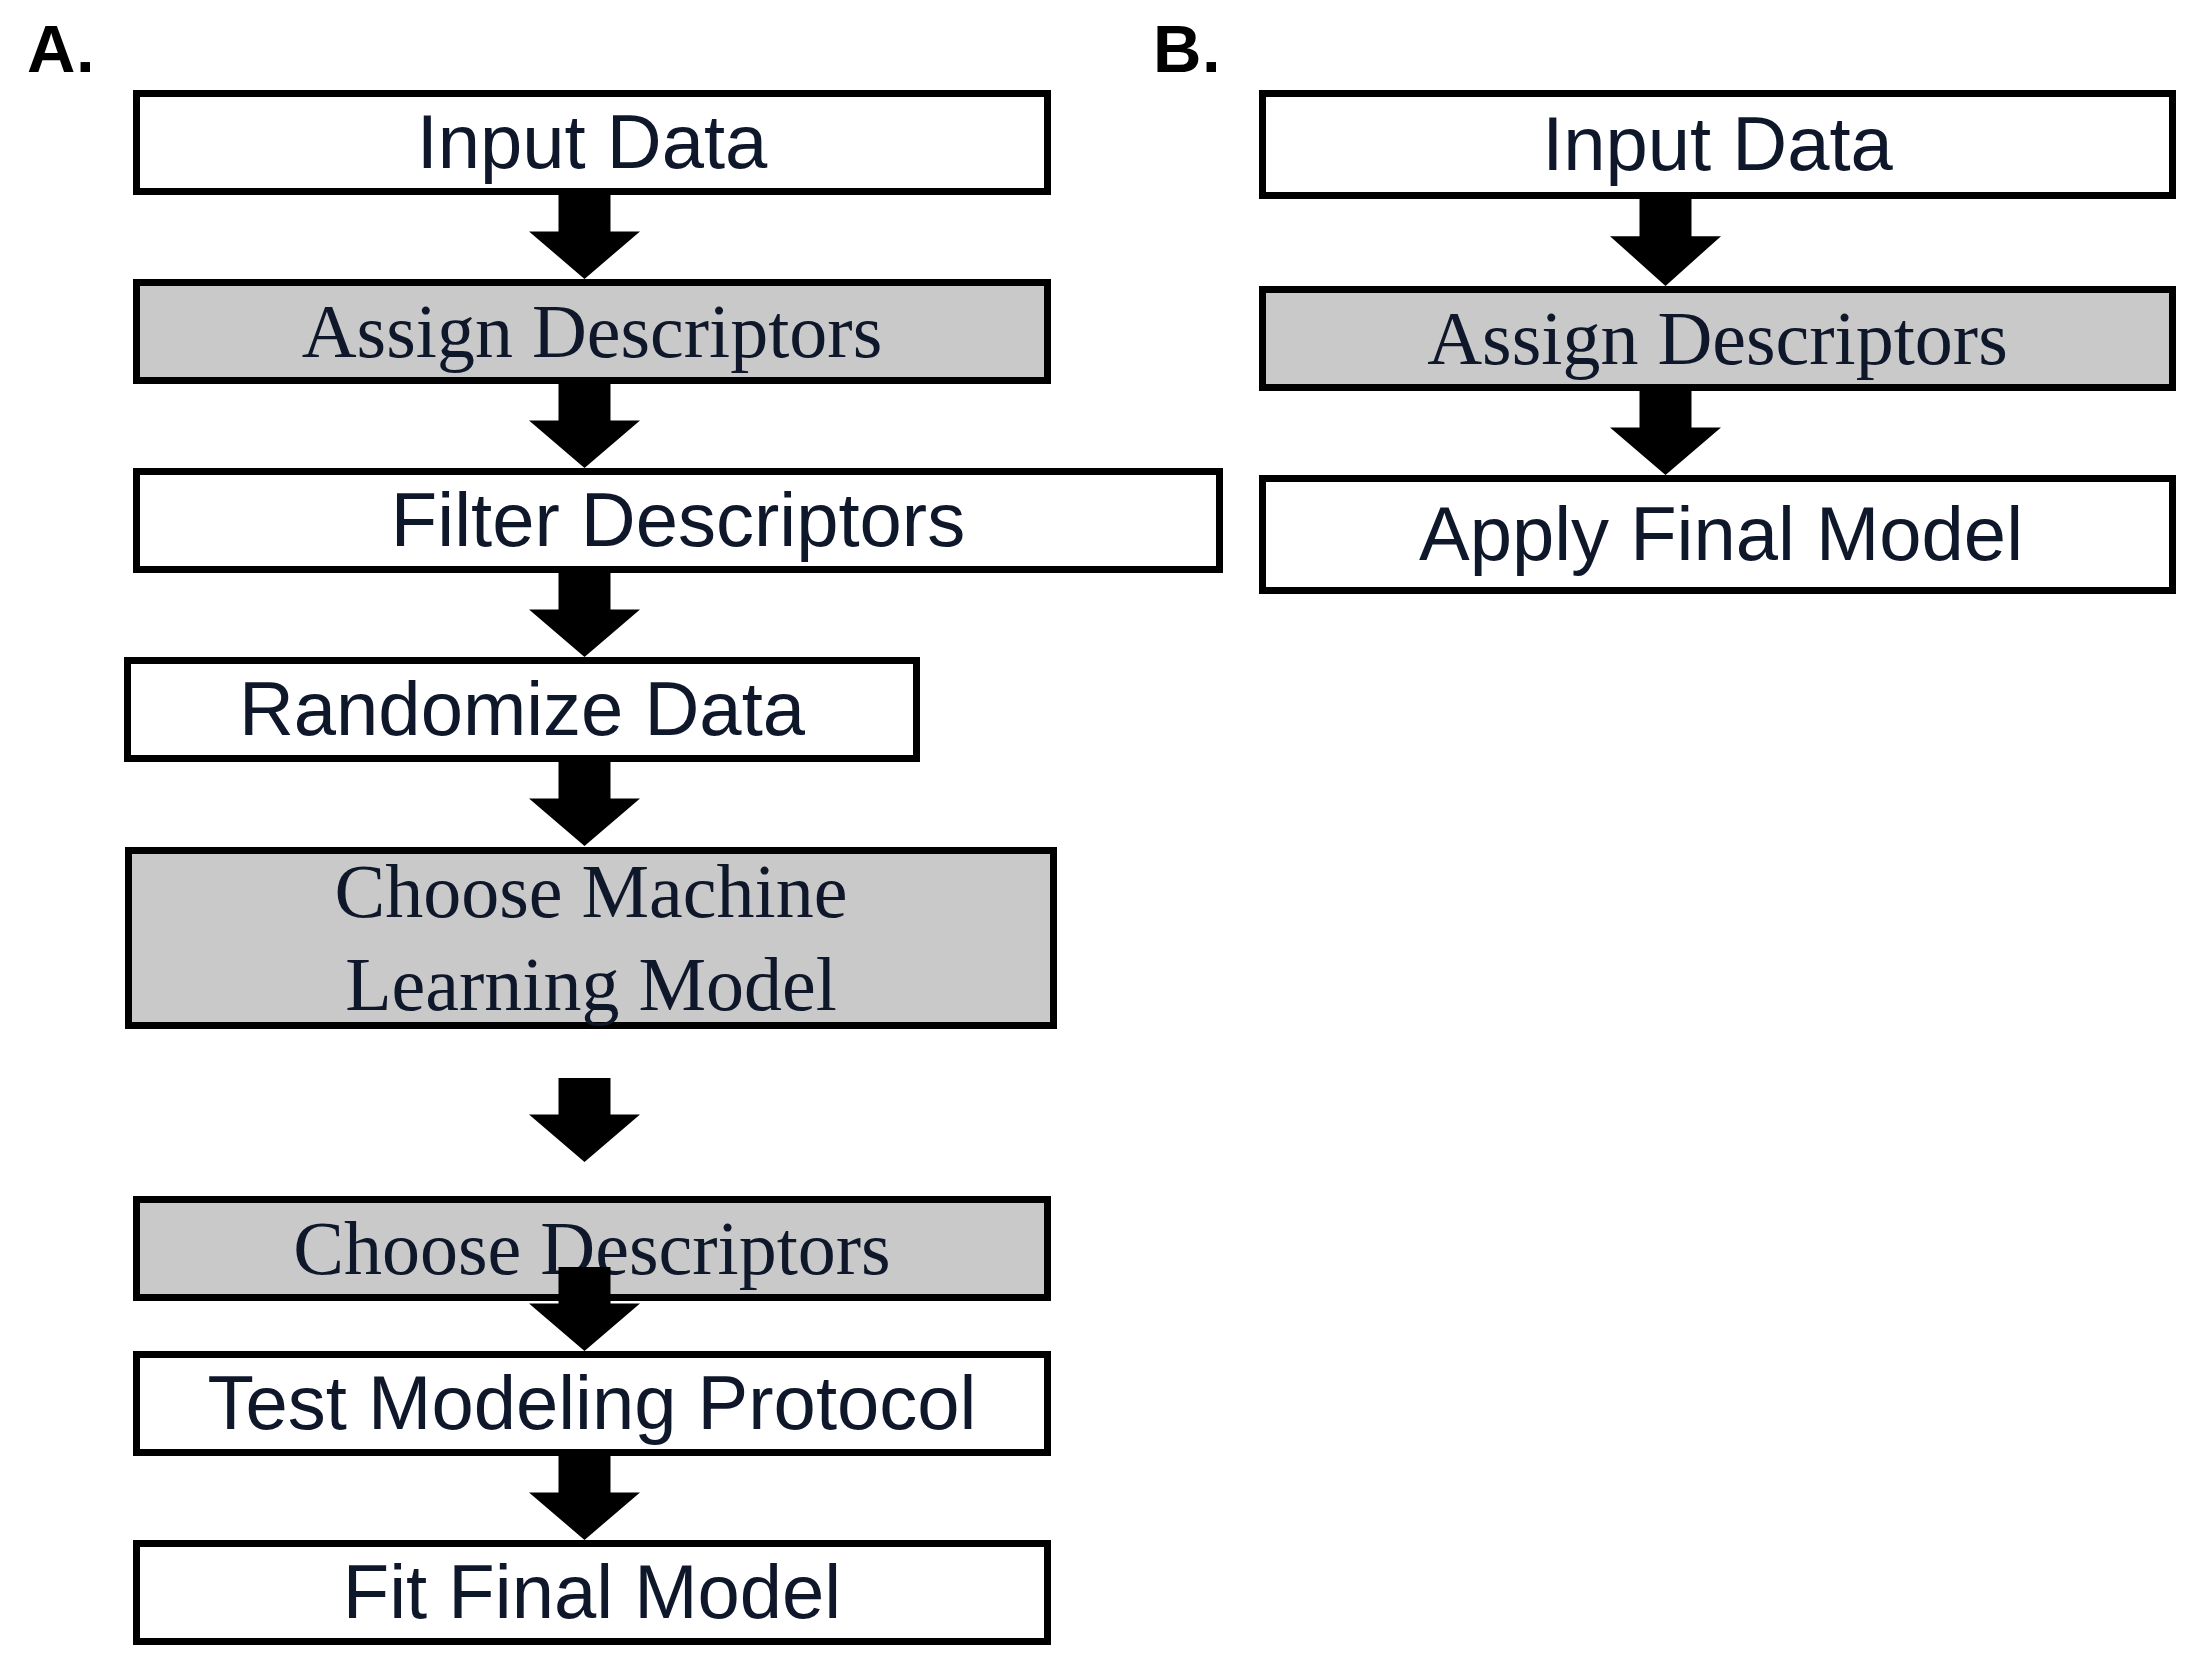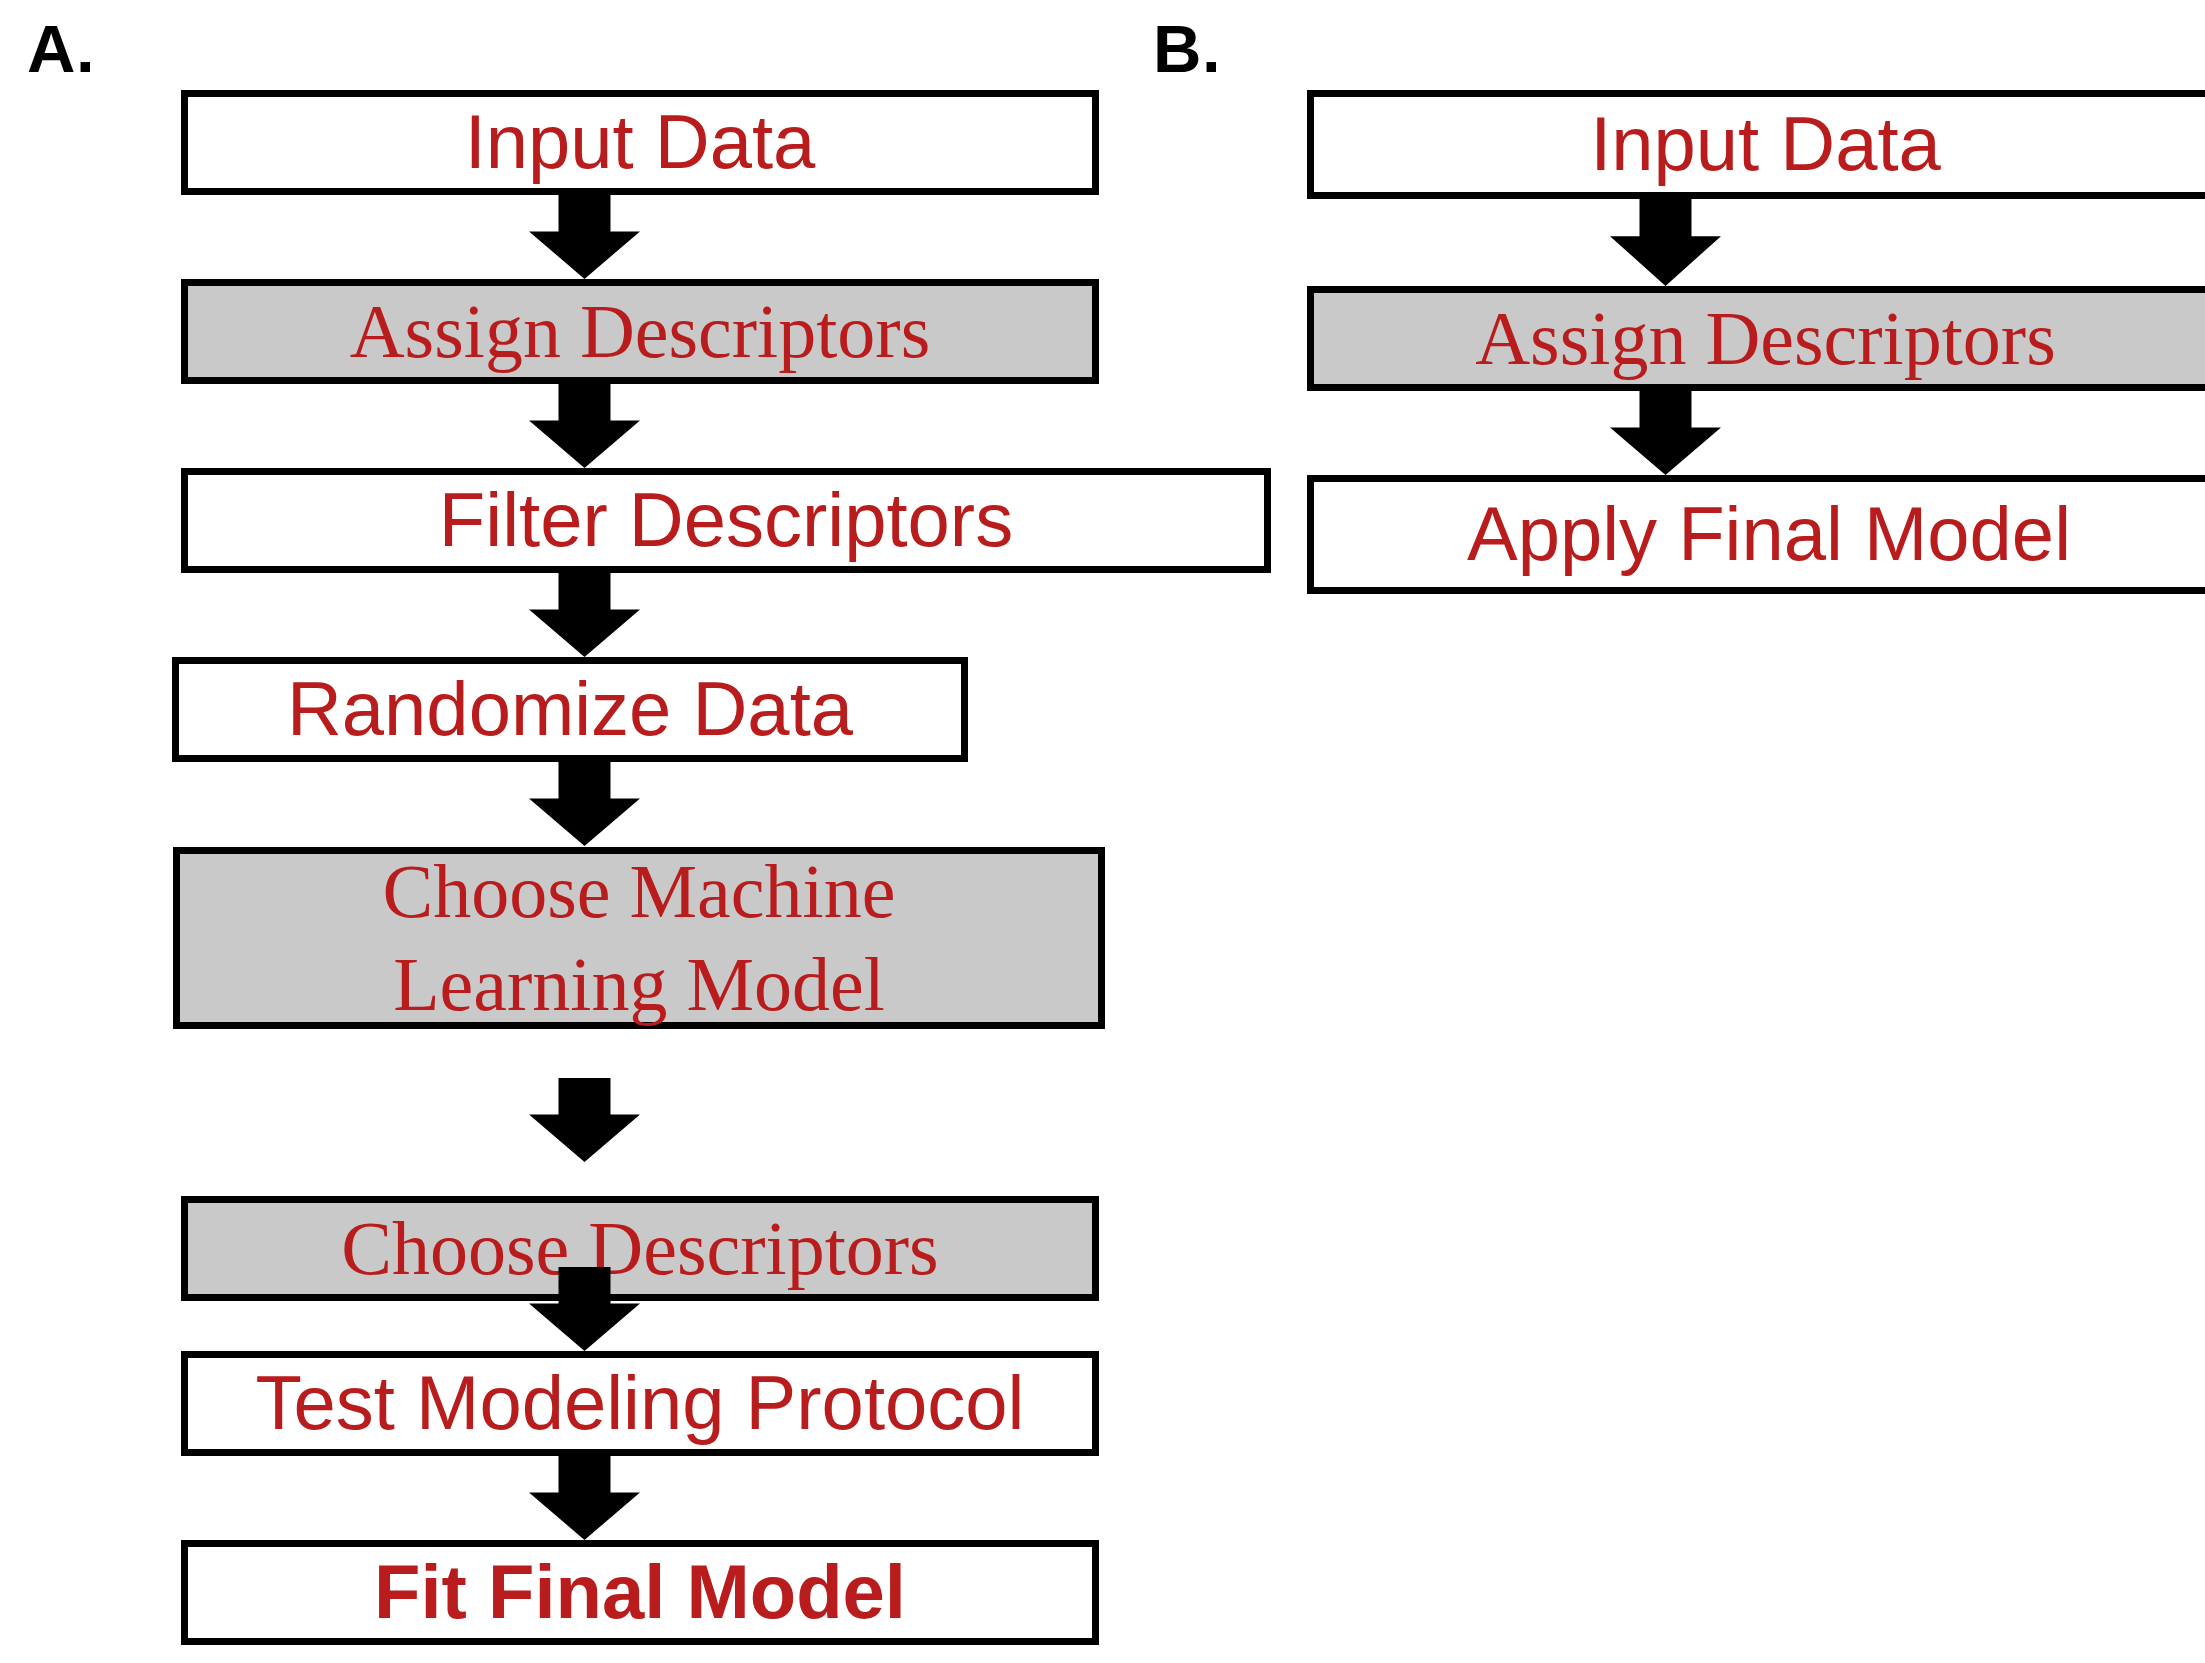--- a/index.html
+++ b/index.html
@@ -30,23 +30,22 @@
     position: absolute;
     box-sizing: border-box;
     border: 7px solid #000000;
     background: #ffffff;
     display: flex;
     align-items: center;
     justify-content: center;
     text-align: center;
     font-size: 76px;
     line-height: 1.22;
-    color: #b91c1c;
+    color: #0f172a;
     padding: 0 21px;
-    margin-left: 48px;
   }
   .step-box.gray {
     background: #c9c9c9;
     font-family: Liberation Serif, serif;
   }
   .arrow {
     position: absolute;
     display: block;
   }
   .arrow svg {
@@ -111,21 +110,21 @@
   </div>
 
   <div class="step-box" style="left:133px; top:1351px; width:918px; height:105px;">Test Modeling Protocol</div>
 
   <div class="arrow" style="left:529px; top:1456px; width:111px; height:84px;">
     <svg viewBox="0 0 158 120" preserveAspectRatio="none" aria-hidden="true">
       <polygon points="42,0 116,0 116,52 158,52 79,120 0,52 42,52" fill="#000000"></polygon>
     </svg>
   </div>
 
-  <div class="step-box" style="left:133px; top:1540px; width:918px; height:105px;font-weight:bold;">Fit Final Model</div>
+  <div class="step-box" style="left:133px; top:1540px; width:918px; height:105px;">Fit Final Model</div>
 
   <div class="panel-label" style="left:1153px; top:15.4px;">B.</div>
 
   <div class="step-box" style="left:1259px; top:90px; width:917px; height:109px;">Input Data</div>
 
   <div class="arrow" style="left:1610px; top:198px; width:111px; height:88px;">
     <svg viewBox="0 0 158 120" preserveAspectRatio="none" aria-hidden="true">
       <polygon points="42,0 116,0 116,52 158,52 79,120 0,52 42,52" fill="#000000"></polygon>
     </svg>
   </div>

